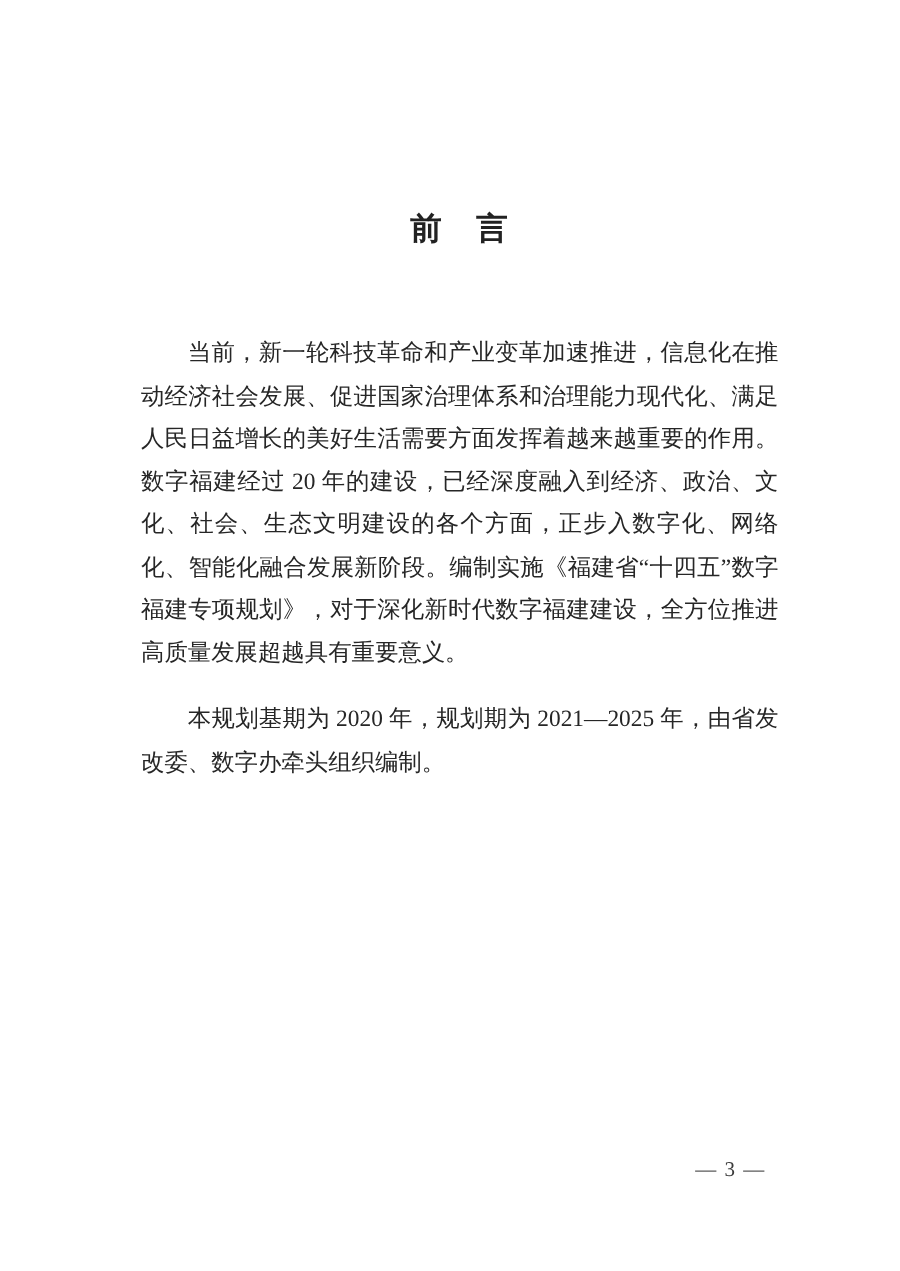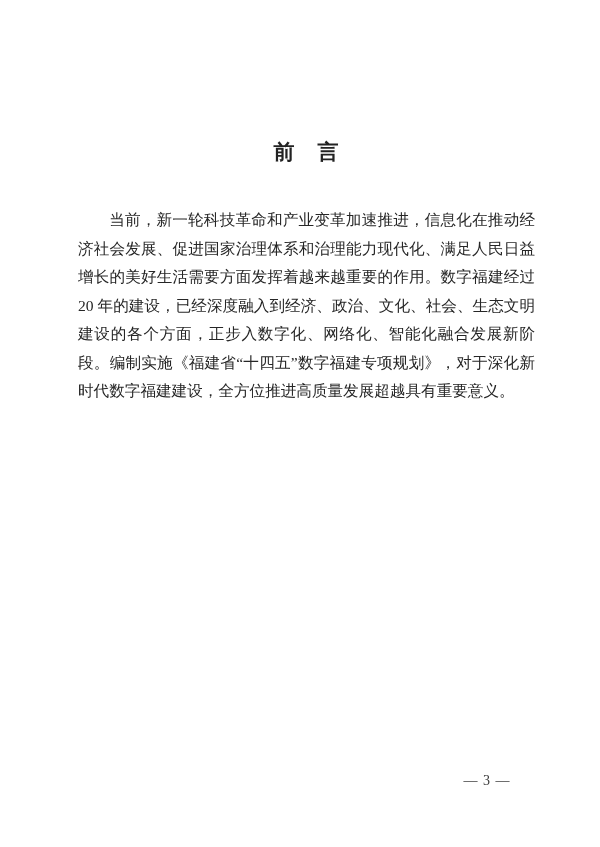--- a/index.html
+++ b/index.html
@@ -28,21 +28,21 @@
     color: #222222;
     letter-spacing: 1px;
   }
   .doc-content {
     position: absolute;
     top: 206px;
     left: 78px;
     width: 457px;
   }
   .doc-content p {
-    margin: 0;
+    margin: 16px;
     font-size: 15.6px;
     line-height: 28.5px;
     text-align: justify;
     text-justify: inter-ideograph;
     text-indent: 2em;
     color: #262626;
     word-break: break-all;
   }
   .doc-content p.para-3 {
     margin-top: 4px;
@@ -61,17 +61,18 @@
 </style>
 </head>
 <body>
 
 <div class="page">
 
   <div class="doc-title">前　言</div>
 
   <div class="doc-content">
     <p class="para-1">当前，新一轮科技革命和产业变革加速推进，信息化在推动经济社会发展、促进国家治理体系和治理能力现代化、满足人民日益增长的美好生活需要方面发挥着越来越重要的作用。数字福建经过 20 年的建设，已经深度融入到经济、政治、文化、社会、生态文明建设的各个方面，正步入数字化、网络化、智能化融合发展新阶段。编制实施《福建省“十四五”数字福建专项规划》，对于深化新时代数字福建建设，全方位推进高质量发展超越具有重要意义。</p>
+    <p class="para-3">本规划基期为 2020 年，规划期为 2021—2025 年，由省发改委、数字办牵头组织编制。</p>
   </div>
 
   <div class="page-number">— 3 —</div>
 
 </div>
 
 </body></html>

